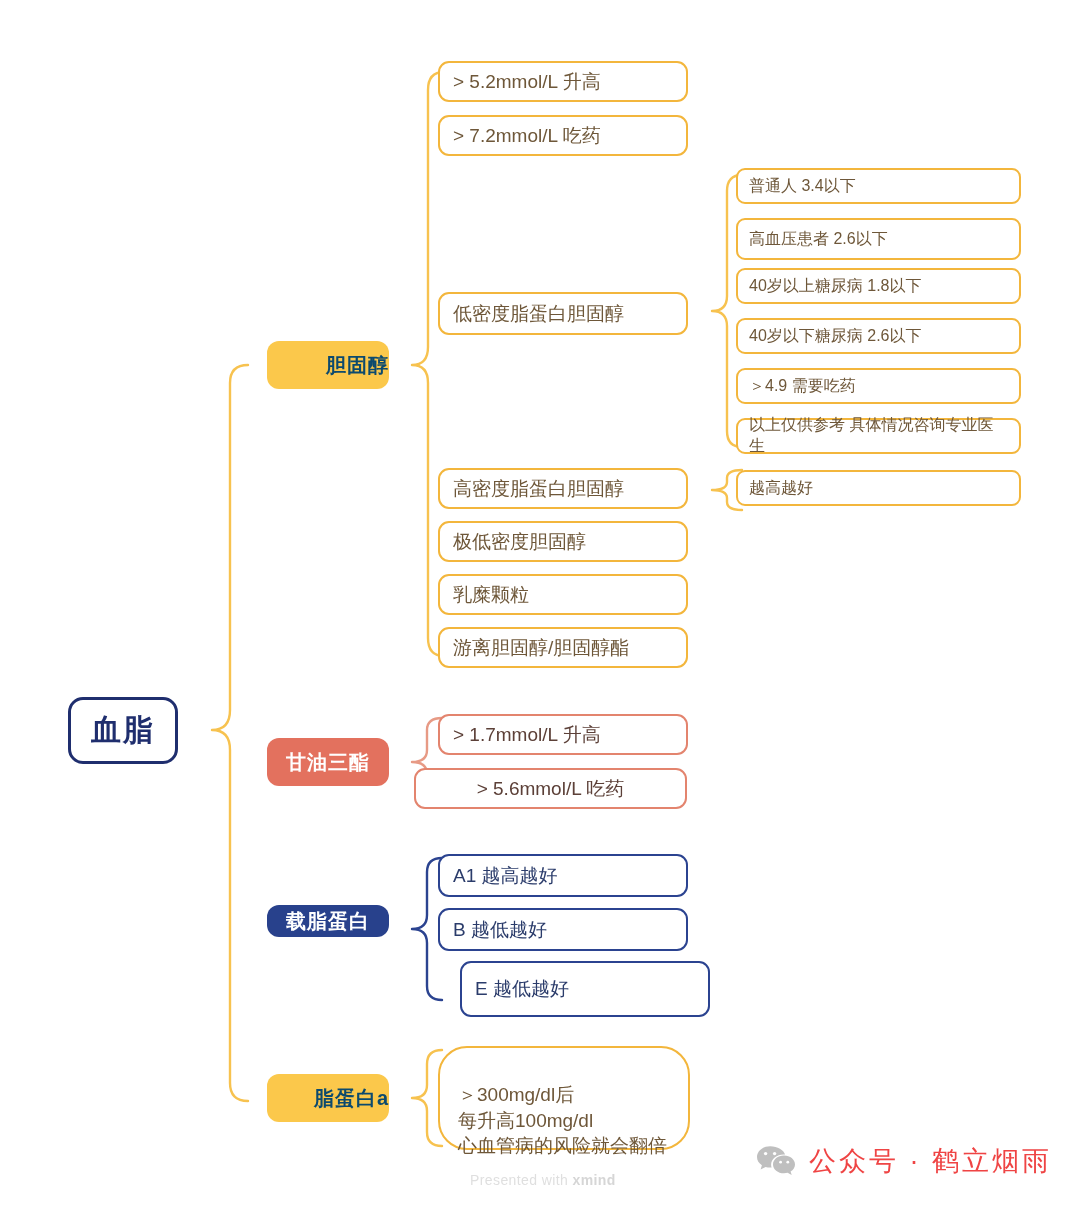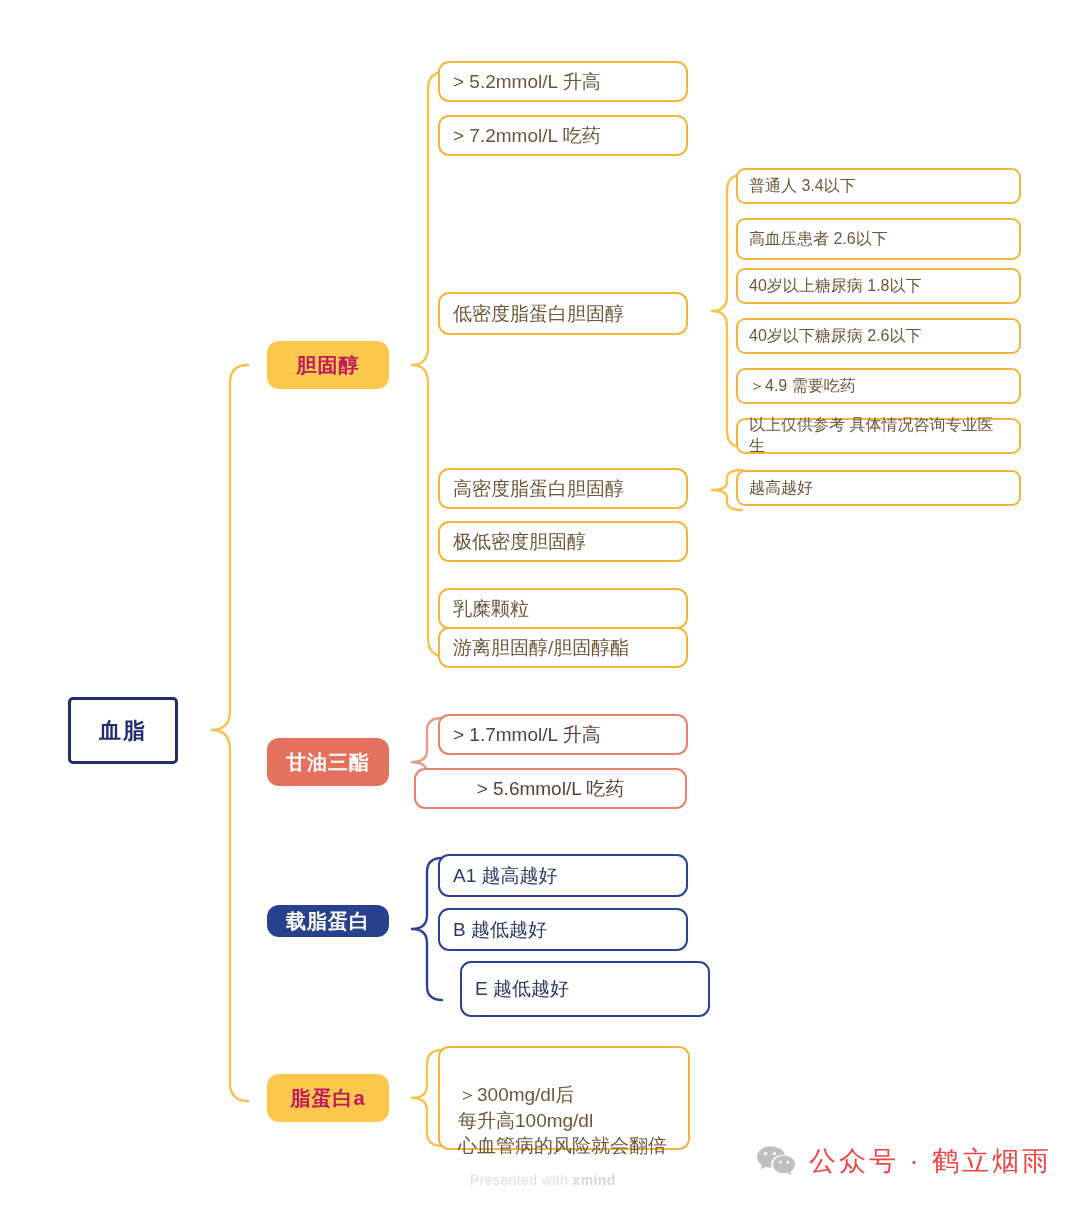--- a/index.html
+++ b/index.html
@@ -24,38 +24,38 @@
     box-sizing: border-box;
     display: flex;
     align-items: center;
     background: #ffffff;
     white-space: pre-line;
   }
 
   
   .node.root {
     border: 3px solid #1F2E6E;
-    border-radius: 5px;
+    border-radius: 15px;
     justify-content: center;
     color: #1F2E6E;
     font-weight: bold;
-    font-size: 22px;
+    font-size: 30px;
     letter-spacing: 2px;
   }
 
   
   .node.chip {
     border-radius: 12px;
     justify-content: center;
     font-size: 20px;
     font-weight: bold;
     letter-spacing: 1px;
     border: none;
   }
-  .chip.amber  { background: #FBC84B; color: #be185d; }
+  .chip.amber  { background: #FBC84B; color: #0c4a6e; justify-content: flex-end; }
   .chip.salmon { background: #E3715E; color: #ffffff; }
   .chip.navy   { background: #28418C; color: #ffffff; }
 
   
   .node.leaf {
     border-radius: 11px;
     padding: 8px 13px;
     font-size: 19px;
   }
   .leaf.amber {
@@ -186,21 +186,21 @@
     <path d="M 42 4 Q 27 4 27 12 L 27 16 Q 27 24 12 24 Q 27 24 27 32 L 27 36 Q 27 44 42 44"></path>
   </svg>
 
   <div class="node leaf amber small" style="left:736px; top:470px; width:285px; height:36px;">
     <span>越高越好</span>
   </div>
 
   <div class="node leaf amber" style="left:438px; top:521px; width:250px; height:41px;">
     <span>极低密度胆固醇</span>
   </div>
-  <div class="node leaf amber" style="left:438px; top:574px; width:250px; height:41px;margin-top:14px;">
+  <div class="node leaf amber" style="left:438px; top:574px; width:250px; height:41px;">
     <span>乳糜颗粒</span>
   </div>
   <div class="node leaf amber" style="left:438px; top:627px; width:250px; height:41px;">
     <span>游离胆固醇/胆固醇酯</span>
   </div>
 
   <div class="node chip salmon" style="left:267px; top:738px; width:122px; height:48px;">
     <span>甘油三酯</span>
   </div>
 
@@ -234,21 +234,21 @@
   </div>
 
   <div class="node chip amber" style="left:267px; top:1074px; width:122px; height:48px;">
     <span>脂蛋白a</span>
   </div>
 
   <svg class="brace amber" style="left:400px; top:1044px; width:48px; height:110px;" viewBox="0 0 48 110">
     <path d="M 42 6 Q 27 6 27 20 L 27 41 Q 27 54 12 54 Q 27 54 27 67 L 27 88 Q 27 102 42 102"></path>
   </svg>
 
-  <div class="node leaf amber multiline" style="left:438px; top:1046px; width:252px; height:104px;">
+  <div class="node leaf amber multiline" style="left:438px; top:1046px; width:252px; height:104px;border-radius:29px;">
     <span>＞300mg/dl后
 每升高100mg/dl
 心血管病的风险就会翻倍</span>
   </div>
 
   <div id="xmind-credit">
     <span>Presented with </span><b>xmind</b>
   </div>
 
   <div id="wechat-watermark">

